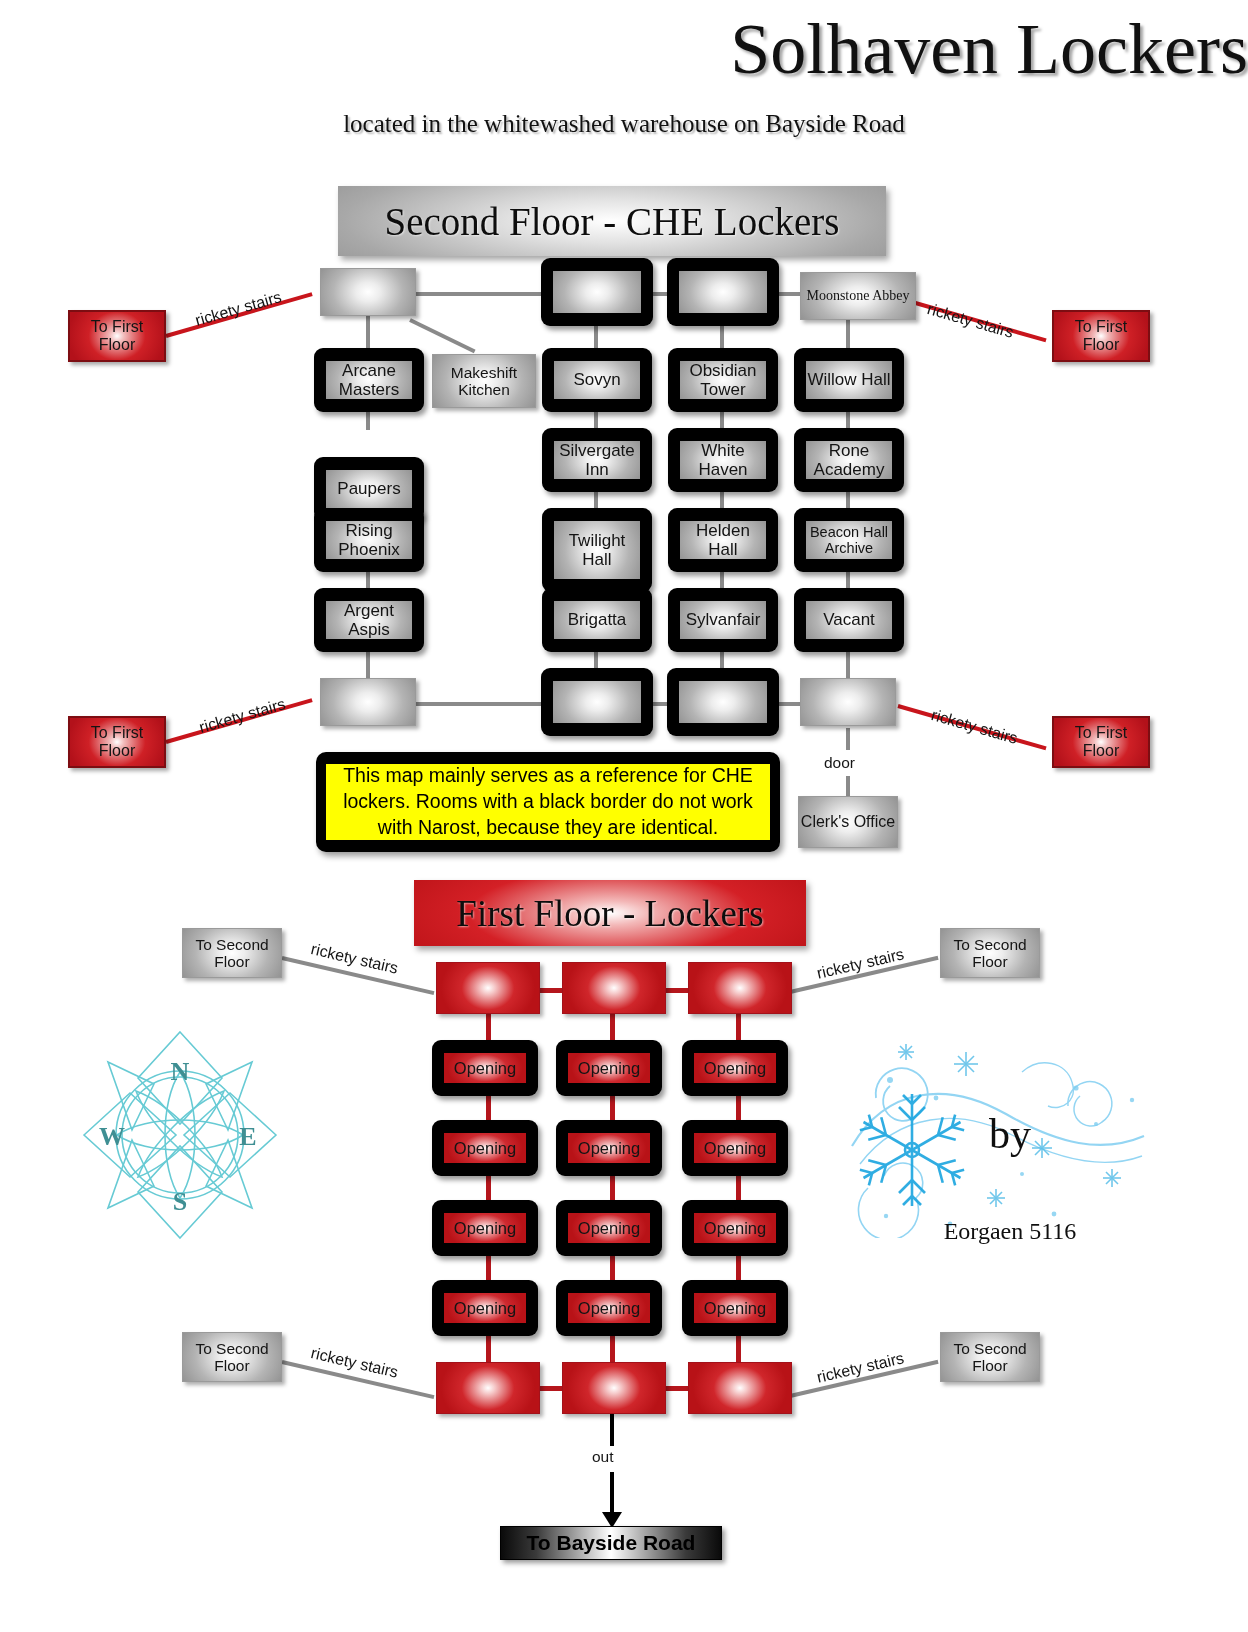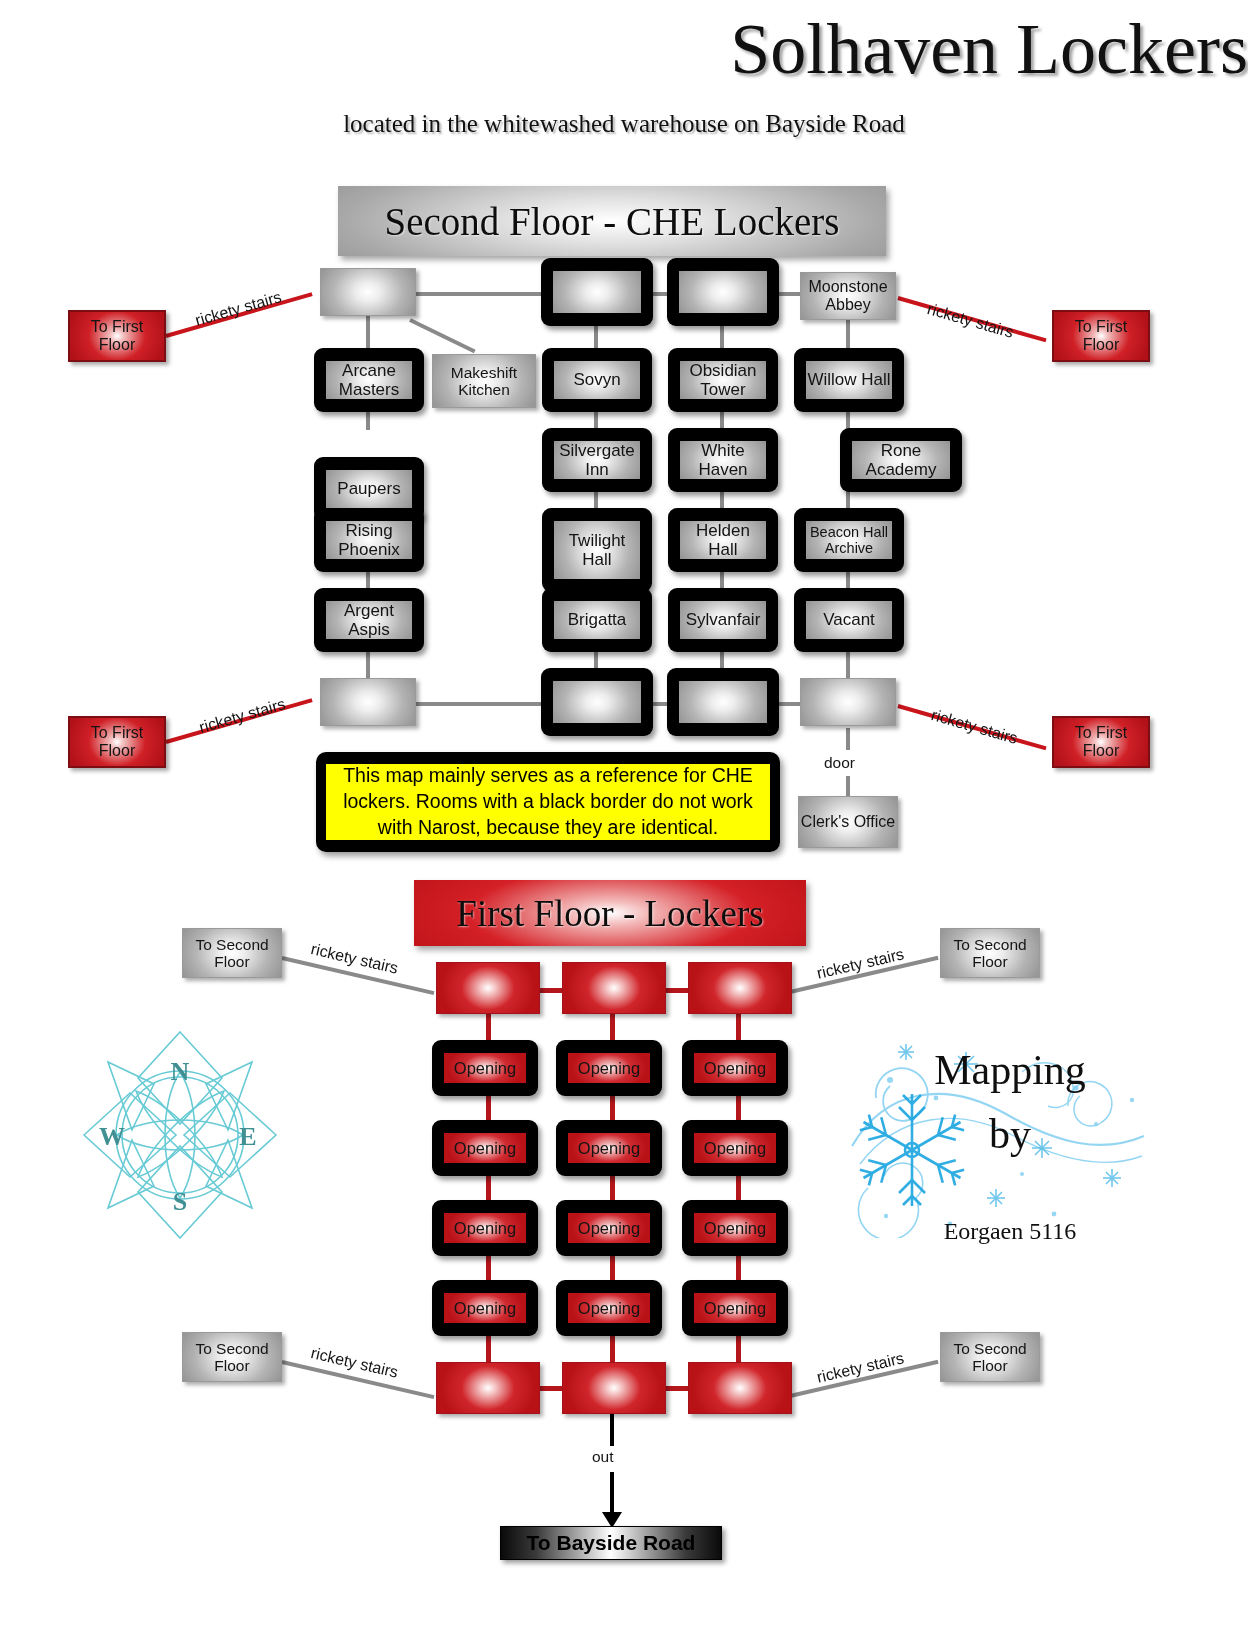--- a/index.html
+++ b/index.html
@@ -188,21 +188,21 @@
 
   <div class="conn diag" style="left:410px; top:318px; width:72px; transform:rotate(26deg);"></div>
 
   <div class="node plain" style="left:320px; top:268px; width:96px; height:48px;"></div>
   <div class="node framed" style="left:541px; top:258px; width:112px; height:68px;">
       <div class="inner"></div>
     </div>
   <div class="node framed" style="left:667px; top:258px; width:112px; height:68px;">
       <div class="inner"></div>
     </div>
-  <div class="node plain" style="left:800px; top:272px; width:96px; height:48px; font-size:16px;">
+  <div class="node plain" style="left:800px; top:272px; width:116px; height:48px; font-size:14px;font-family:Liberation Serif, serif;">
       <span>Moonstone Abbey</span>
     </div>
 
   <div class="node exitred" style="left:68px; top:310px; width:98px; height:52px; font-size:16px;">
     <span><span>To First</span><br><span>Floor</span></span>
   </div>
   <div class="node exitred" style="left:1052px; top:310px; width:98px; height:52px; font-size:16px;">
     <span><span>To First</span><br><span>Floor</span></span>
   </div>
   <div class="conn stair" style="left:166px; top:334px; width:152px; transform:rotate(-16deg);"></div>
@@ -291,21 +291,21 @@
 
   <div class="conn v" style="left:846px; top:408px; height:22px;"></div>
   <div class="conn v" style="left:846px; top:488px; height:22px;"></div>
   <div class="conn v" style="left:846px; top:568px; height:22px;"></div>
   <div class="conn v" style="left:846px; top:648px; height:32px;"></div>
   <div class="node framed" style="left:794px; top:348px; width:110px; height:64px;">
       <div class="inner">
         <span>Willow Hall</span>
       </div>
     </div>
-  <div class="node framed" style="left:840px; top:428px; width:122px; height:64px;">
+  <div class="node framed" style="left:794px; top:428px; width:110px; height:64px;">
       <div class="inner">
         <span>Rone Academy</span>
       </div>
     </div>
   <div class="node framed" style="left:794px; top:508px; width:110px; height:64px; font-size:14.5px;">
       <div class="inner">
         <span>Beacon Hall Archive</span>
       </div>
     </div>
   <div class="node framed" style="left:794px; top:588px; width:110px; height:64px;">
@@ -569,17 +569,16 @@
           <circle cx="230" cy="60" r="2.6"></circle>
         <circle cx="250" cy="96" r="2"></circle>
           <circle cx="104" cy="196" r="2.4"></circle>
           <circle cx="40" cy="188" r="2.2"></circle>
         <circle cx="176" cy="146" r="2"></circle>
           <circle cx="208" cy="186" r="2.4"></circle>
           <circle cx="286" cy="72" r="2.2"></circle>
       </g>
     </svg>
   </div>
-  <div class="sig-text" style="left:900px; top:1046px; width:220px; font-size:42px;">Mapping</div>
   <div class="sig-text" style="left:900px; top:1110px; width:220px; font-size:42px;">by</div>
   <div class="sig-text" style="left:890px; top:1218px; width:240px; font-size:24px;">Eorgaen 5116</div>
 
 </div>
 
 </body></html>

